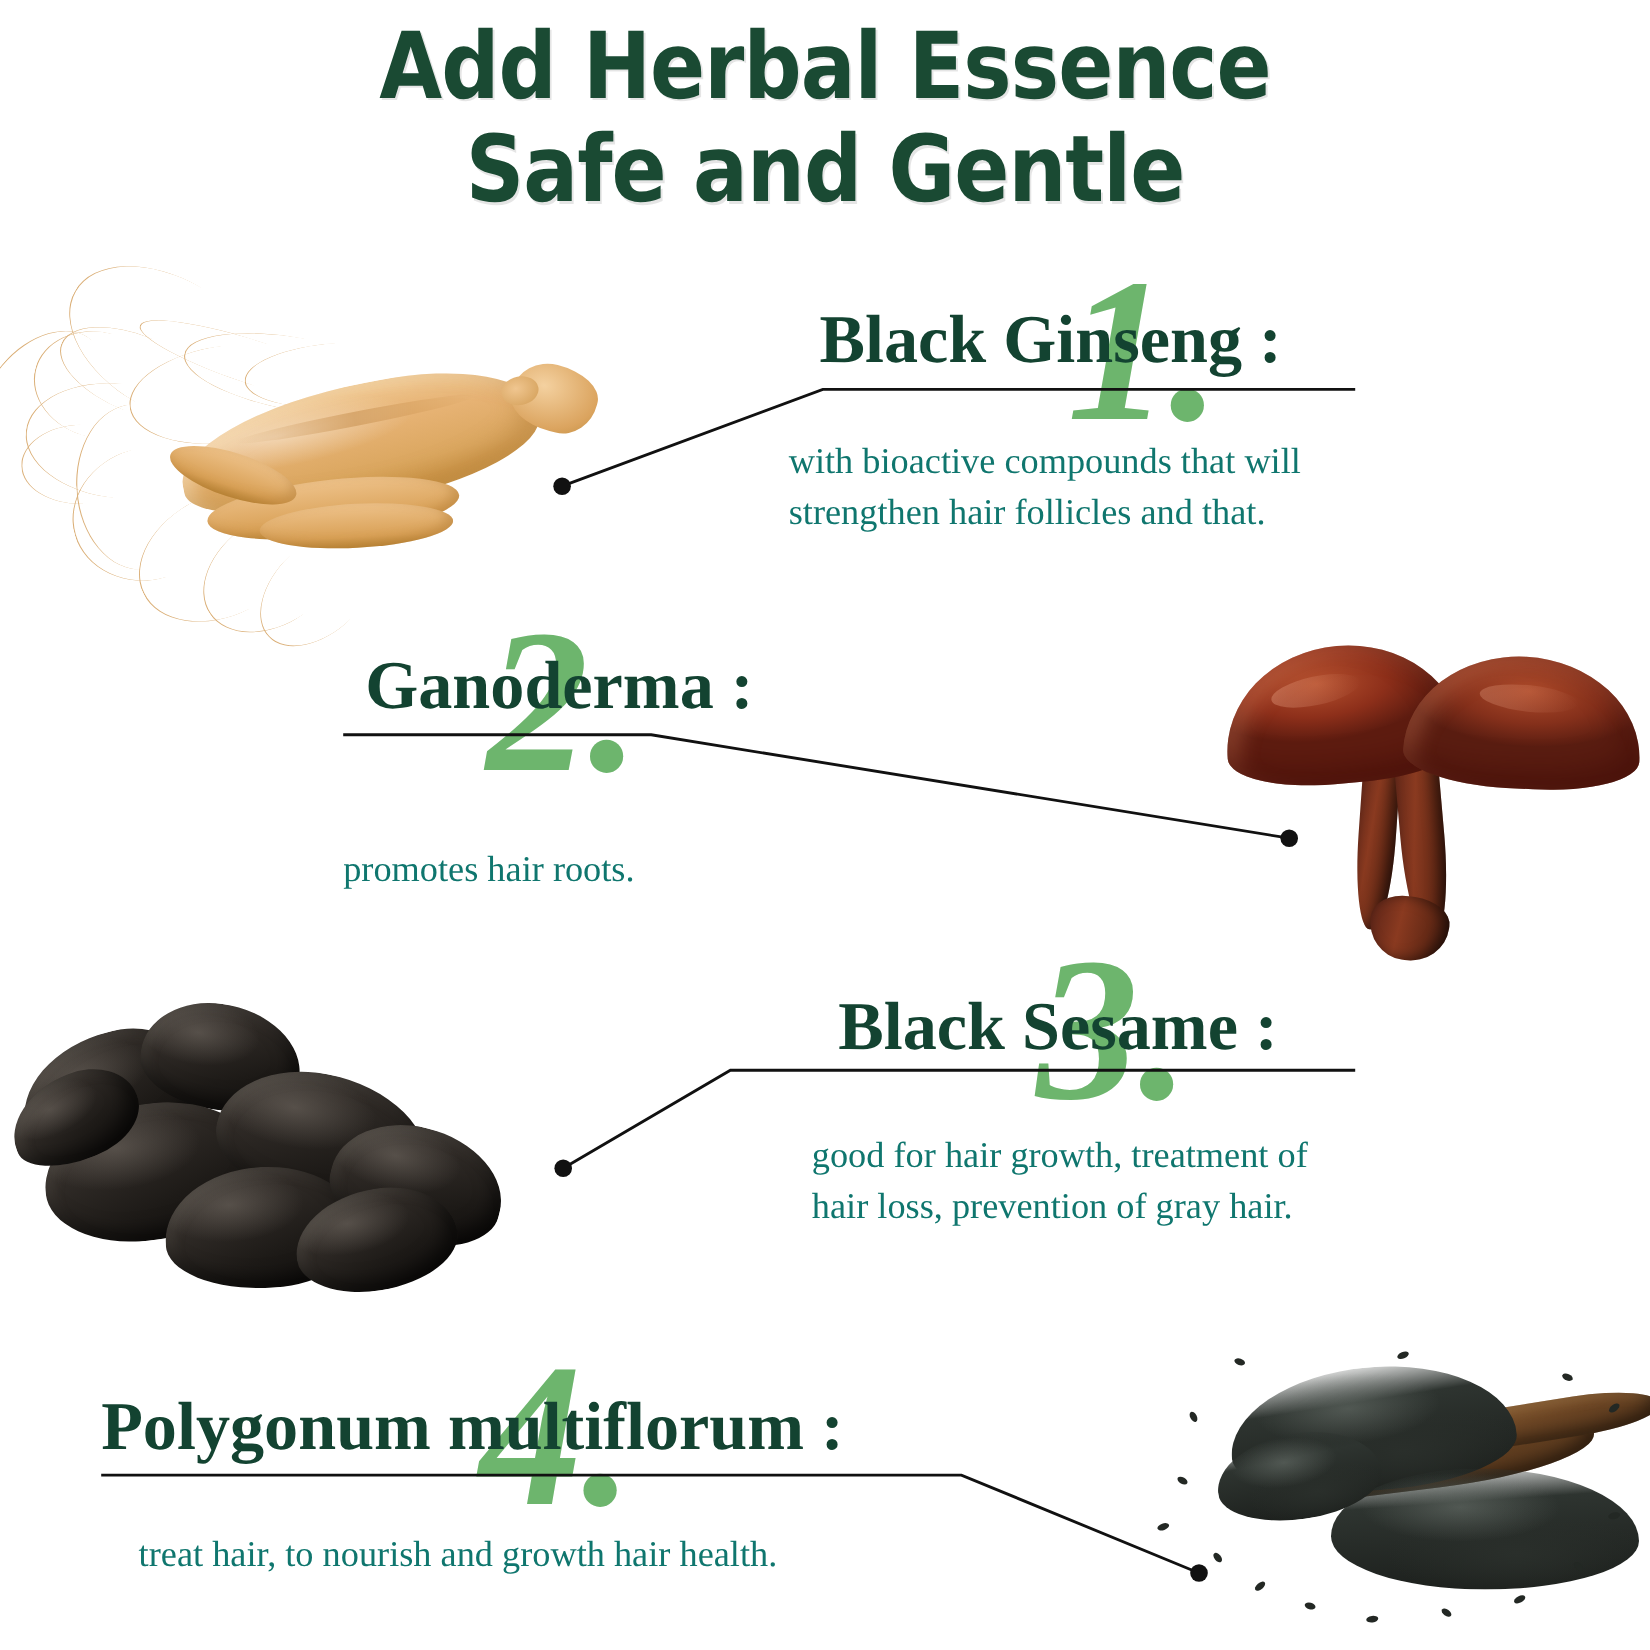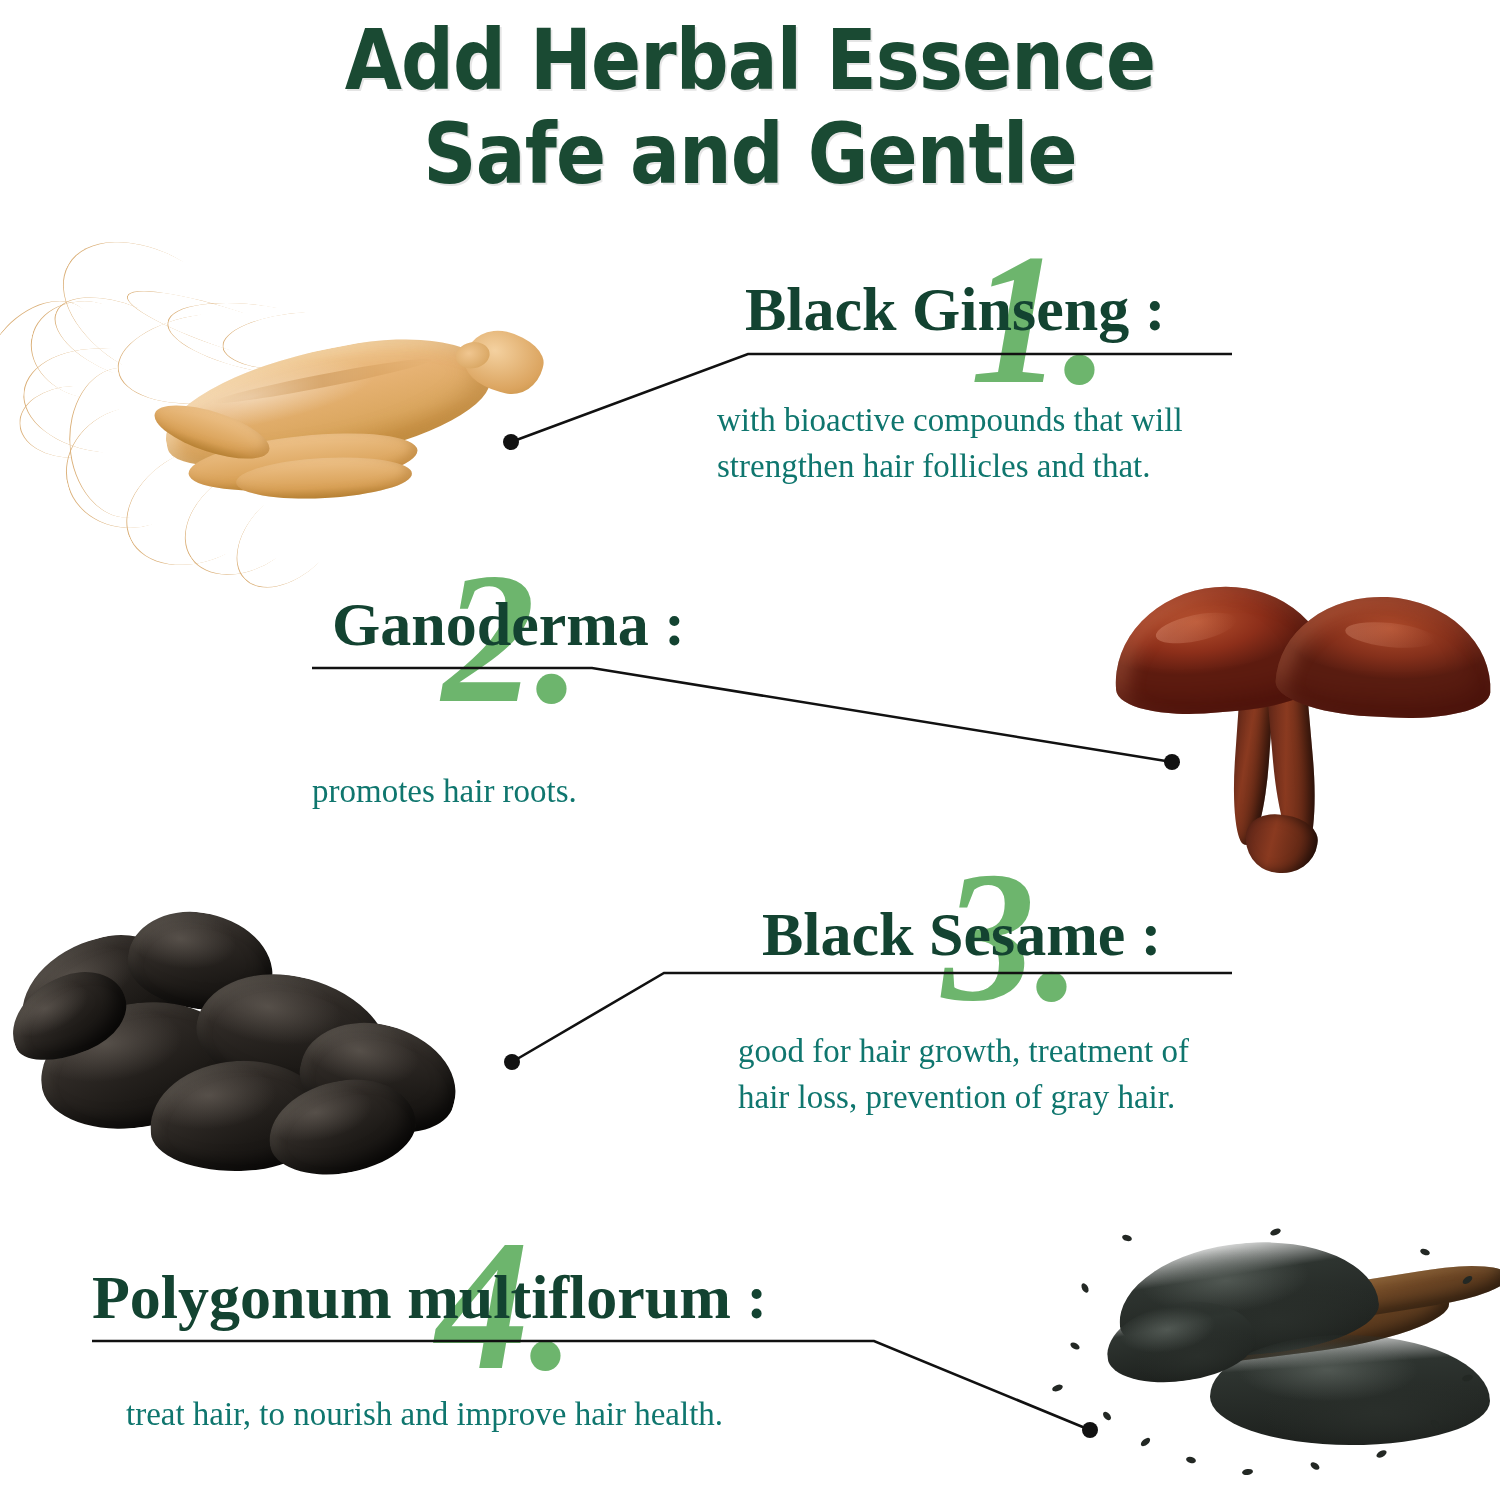--- a/index.html
+++ b/index.html
@@ -287,14 +287,14 @@
   <div class="seed" style="left:112px; top:10px;  width:10px; height:6px; transform:rotate(18deg);"></div>
   <div class="seed" style="left:260px; top:4px;   width:11px; height:6px; transform:rotate(-22deg);"></div>
   <div class="seed" style="left:70px;  top:60px;  width:10px; height:6px; transform:rotate(62deg);"></div>
 </div>
 
 <div class="block" style="left:92px; top:1228px; width:820px;">
   <div class="head-row">
     <span class="bignum" style="left:344px; top:-16px;">4.</span>
     <div class="title" style="padding-top:38px;">Polygonum multiflorum :</div>
   </div>
-  <div class="desc" style="left:34px; top:163px;">treat hair, to nourish and improve hair health.</div>
+  <div class="desc" style="left:34px; top:163px;">treat hair, to nourish and growth hair health.</div>
 </div>
 
 </body></html>

